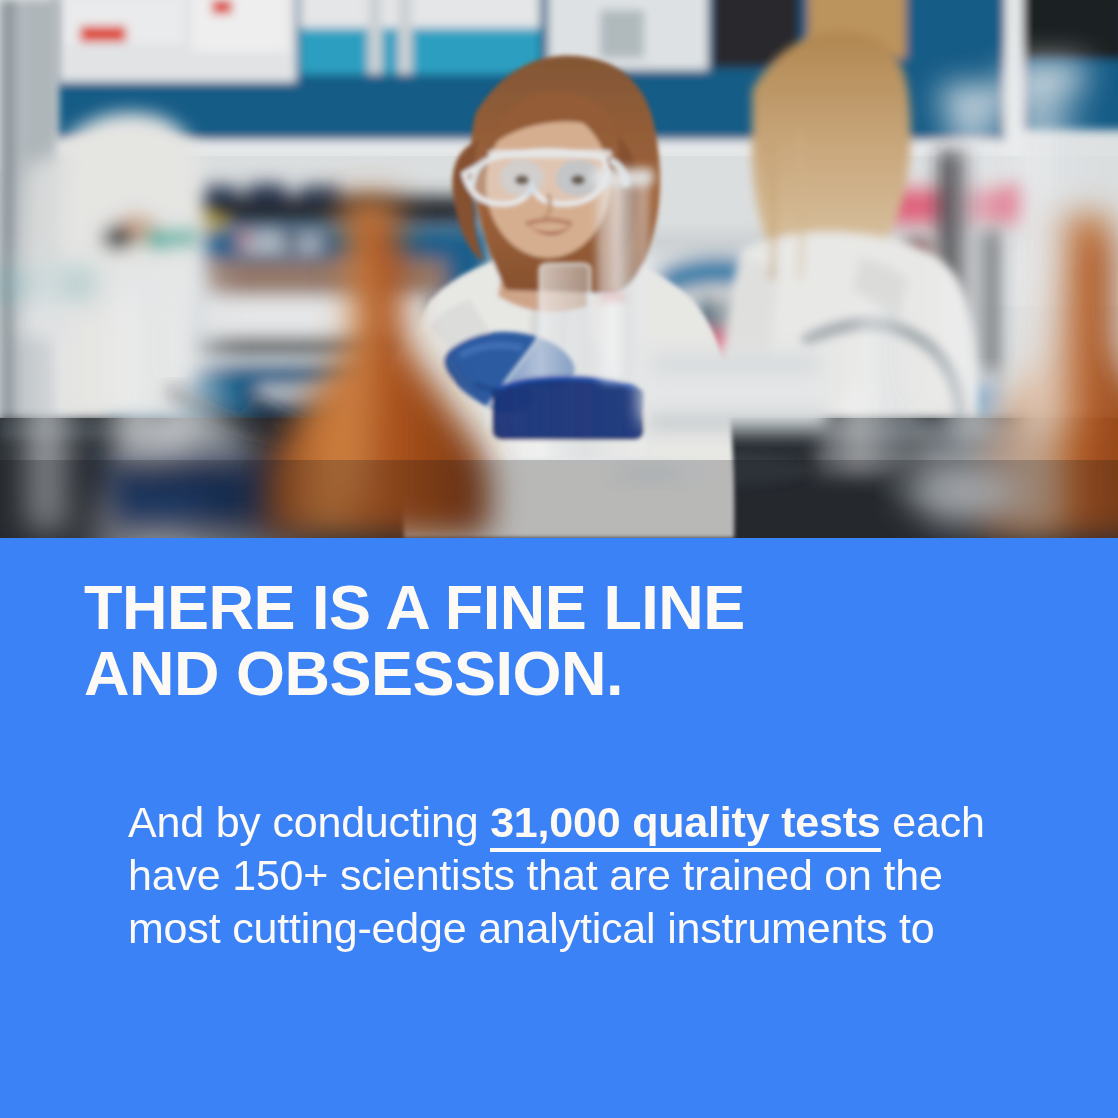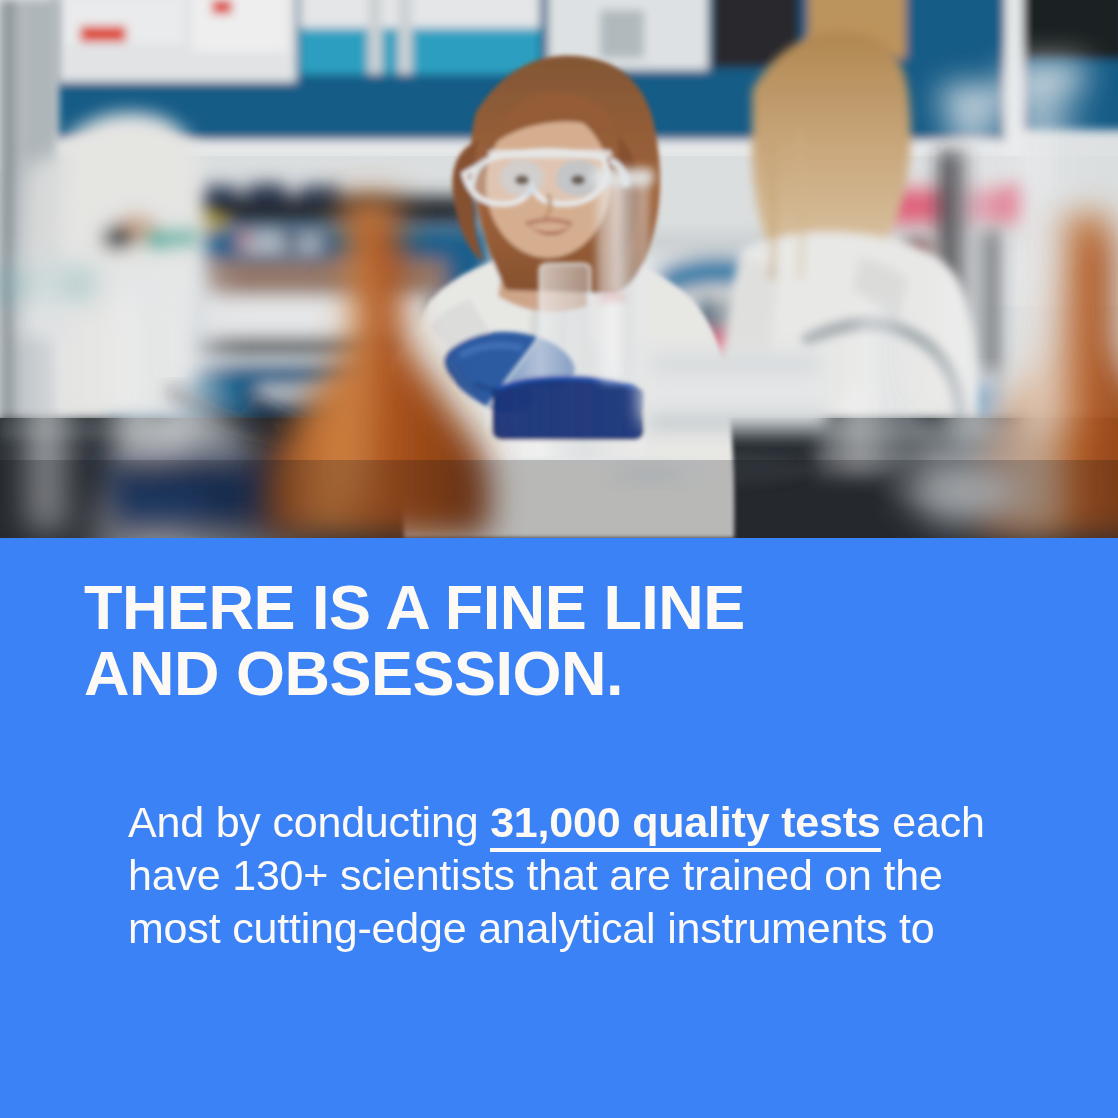--- a/index.html
+++ b/index.html
@@ -368,18 +368,18 @@
 
     <div class="headline">
       <span class="hl-line">THERE IS A FINE LINE</span>
       <span class="hl-line">AND OBSESSION.</span>
     </div>
 
     <div class="body-copy">
       <span class="bc-line">
         <span>And by conducting </span><span class="emph">31,000 quality tests</span><span> each</span>
       </span>
-      <span class="bc-line">have 130+ scientists that are trained on the</span>
+      <span class="bc-line">have 150+ scientists that are trained on the</span>
       <span class="bc-line">most cutting-edge analytical instruments to</span>
     </div>
 
   </div>
 </div>
 
 </body></html>

